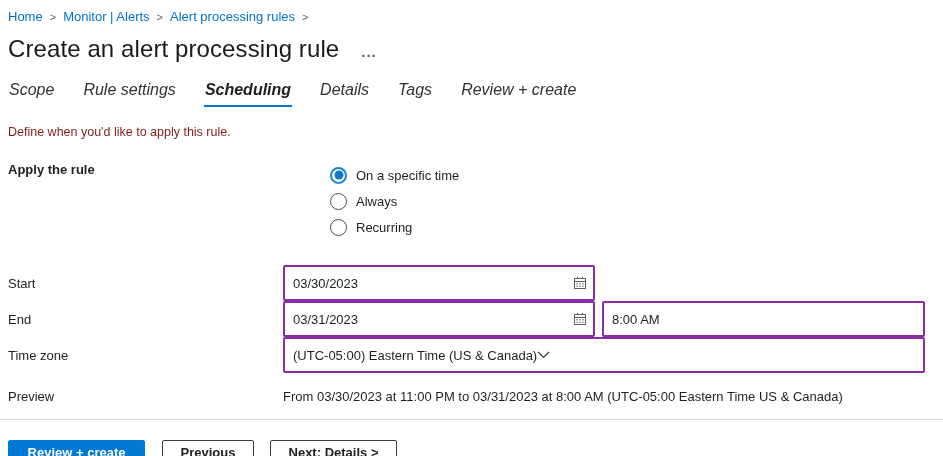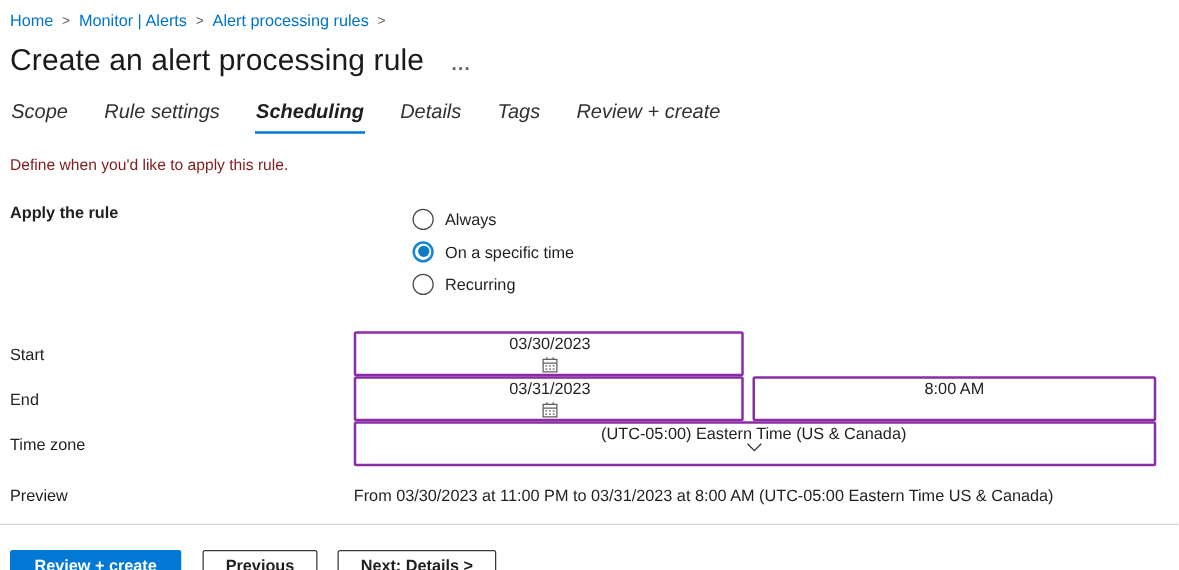--- a/index.html
+++ b/index.html
@@ -43,21 +43,21 @@
     content: ""; position: absolute; left: 50%; top: 50%; transform: translate(-50%, -50%);
     width: 9px; height: 9px; border-radius: 50%; background: #0f7bc4;
   }
   .radio-label { font-size: 13px; }
 
   
   .row-start { margin-top: 25px; }
   .row-gap { }
   .field-box {
     height: 36px; border: 2px solid #8a2da5; border-radius: 2px; background: #fff;
-    display: flex; align-items: center; font-size: 13px; color: #201f1e; flex-direction: column;
+    display: flex; align-items: center; font-size: 13px; color: #201f1e;
   }
   .date-box { width: 312px; padding: 0 6px 0 8px; justify-content: space-between; cursor: text; }
   .time-box { width: 323px; margin-left: 7px; padding: 0 8px; cursor: text; }
   .tz-box { width: 642px; padding: 0 10px 0 8px; justify-content: flex-start; cursor: pointer; }
   .cal-icon, .chev-icon { display: flex; align-items: center; }
 
   
   .preview-row { margin-top: 16px; align-items: flex-start; }
   .preview-text { font-size: 13px; color: #201f1e; }
 
@@ -100,27 +100,27 @@
     <div class="tab">Details</div>
     <div class="tab">Tags</div>
     <div class="tab">Review + create</div>
   </div>
 
   <p class="description">Define when you'd like to apply this rule.</p>
 
   <div class="form-row apply-row">
     <div class="label-col bold">Apply the rule</div>
     <div class="radio-group">
+      <div class="radio-option selected">
+        <span class="radio-circle"></span>
+        <span class="radio-label">On a specific time</span>
+      </div>
       <div class="radio-option">
         <span class="radio-circle"></span>
         <span class="radio-label">Always</span>
-      </div>
-      <div class="radio-option selected">
-        <span class="radio-circle"></span>
-        <span class="radio-label">On a specific time</span>
       </div>
       <div class="radio-option">
         <span class="radio-circle"></span>
         <span class="radio-label">Recurring</span>
       </div>
     </div>
   </div>
 
   <div class="form-row row-start">
     <div class="label-col">Start</div>

